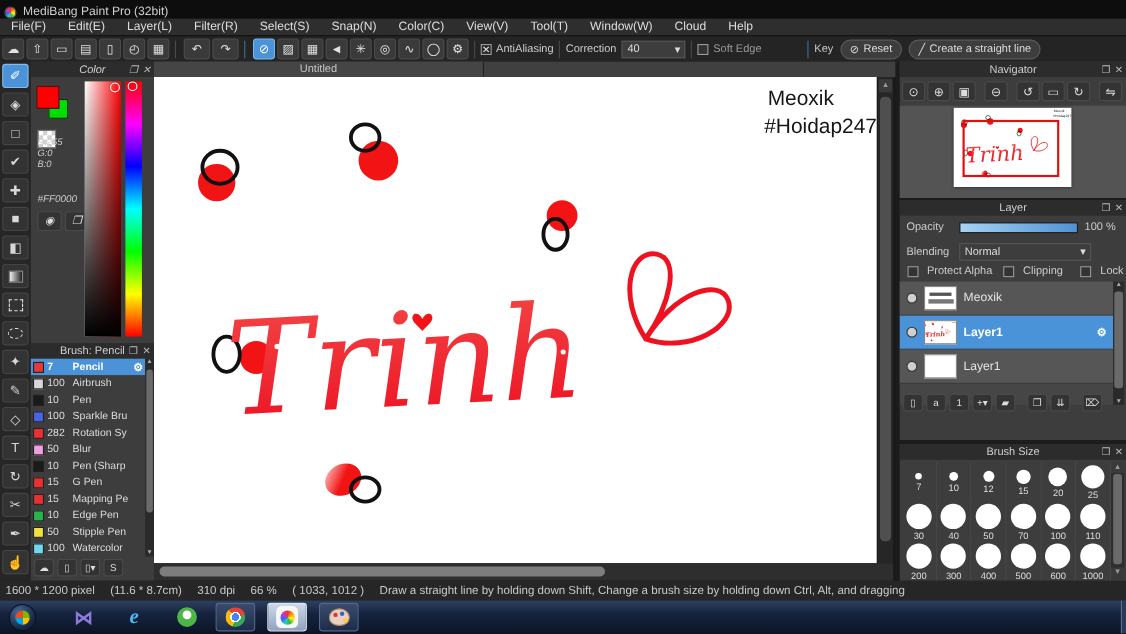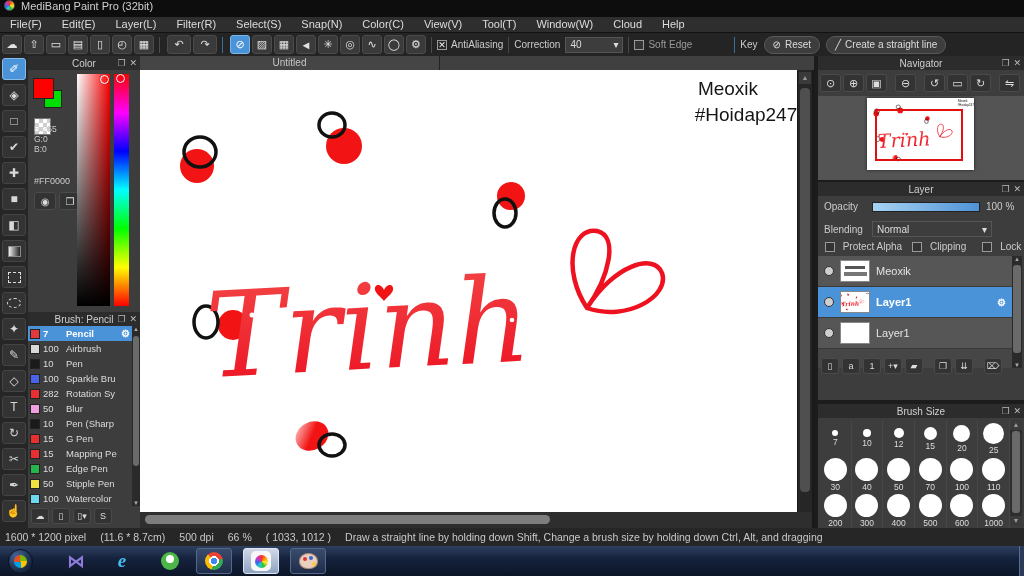--- a/index.html
+++ b/index.html
@@ -2,21 +2,21 @@
 <html><head>
 <meta charset="utf-8">
 <style>
   * { margin:0; padding:0; box-sizing:border-box; }
   html,body { width:1024px; height:576px; overflow:hidden; background:#111;
     font-family:"Liberation Sans", sans-serif; }
   #window { position:relative; width:1024px; height:576px; background:#1c1c1c; }
 
   
   #titlebar { position:absolute; left:0; top:0; width:1024px; height:17px;
-    background:#0d0d0d; color:#cfcfcf; font-size:11px; display:flex; align-items:flex-start; gap:6px; padding-left:4px; }
+    background:#0d0d0d; color:#cfcfcf; font-size:11px; display:flex; align-items:flex-end; gap:6px; padding-left:4px; }
   .app-logo { width:11px; height:11px; border-radius:50%;
     background:conic-gradient(#e33,#f90,#fe3,#3b3,#2cc,#36e,#c3c,#e33); border:1px solid #555; }
 
   
   #menubar { position:absolute; left:0; top:17px; width:1024px; height:15px;
     background:#2e2e2e; color:#ddd; font-size:11px; display:flex; align-items:center; }
   .menu-item { padding:0 10px; line-height:15px; cursor:default; }
 
   
   #toolbar { position:absolute; left:0; top:32px; width:1024px; height:24px;
@@ -44,21 +44,21 @@
   .tg.marquee { width:13px; height:11px; border:1px dashed #ddd; }
   .tg.lasso { width:14px; height:10px; border:1px dashed #ddd; border-radius:50%; }
 
   
   .panel { position:absolute; background:#3d3d3d; }
   .phead { height:14px; background:#2c2c2c; display:flex; align-items:center; justify-content:center;
     font-size:10px; color:#cfcfcf; position:relative; }
   .pops { position:absolute; right:3px; top:0; display:flex; gap:4px; font-size:9px; color:#bbb; line-height:14px; }
 
   
-  #color-panel { left:28px; top:56px; width:112px; height:256px; }
+  #color-panel { left:28px; top:56px; width:112px; height:256px;font-style:italic; }
   .fg-swatch { position:absolute; left:5px; top:22px; width:21px; height:21px; background:#FF0000; border:1px solid #222; z-index:2; }
   .bg-swatch { position:absolute; left:16px; top:34px; width:18px; height:18px; background:#00DD00; border:1px solid #222; z-index:1; }
   .checker { background-image:linear-gradient(45deg,#cfcfcf 25%,transparent 25%,transparent 75%,#cfcfcf 75%),
     linear-gradient(45deg,#cfcfcf 25%,#fff 25%,#fff 75%,#cfcfcf 75%); background-size:8px 8px; background-position:0 0,4px 4px; }
   .alpha-swatch { position:absolute; left:6px; top:62px; width:17px; height:17px; border:1px solid #777; }
   .rgb { position:absolute; left:6px; top:68px; font-size:8.5px; color:#ccc; line-height:10px; }
   .hexv { position:absolute; left:6px; top:120px; font-size:9px; color:#ccc; }
   .cp-btn { position:absolute; top:136px; width:22px; height:18px; background:#333; border:1px solid #4a4a4a;
     border-radius:3px; color:#ddd; font-size:10px; display:flex; align-items:center; justify-content:center; }
   .sv-box { position:absolute; left:49px; top:18px; width:33px; height:232px;
@@ -721,21 +721,21 @@
     <div class="vtrack2">
       <span class="a" style="top:0;">▲</span>
       <span class="vthumb" style="top:11px;height:82px;"></span>
       <span class="a" style="bottom:0;">▼</span>
     </div>
   </div>
 
   <div id="statusbar">
     <span>1600 * 1200 pixel</span>
     <span>(11.6 * 8.7cm)</span>
-    <span>500 dpi</span>
+    <span>310 dpi</span>
     <span>66 %</span>
     <span>( 1033, 1012 )</span>
     <span>Draw a straight line by holding down Shift, Change a brush size by holding down Ctrl, Alt, and dragging</span>
   </div>
 
   <div id="taskbar">
     <div id="start-orb">
         <span id="start-flag"></span>
       </div>
     <div class="task-icon" style="left:58px;">

